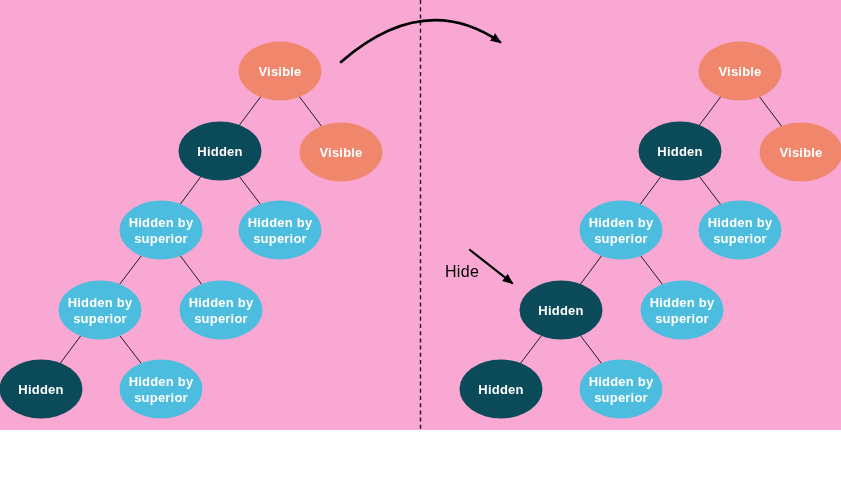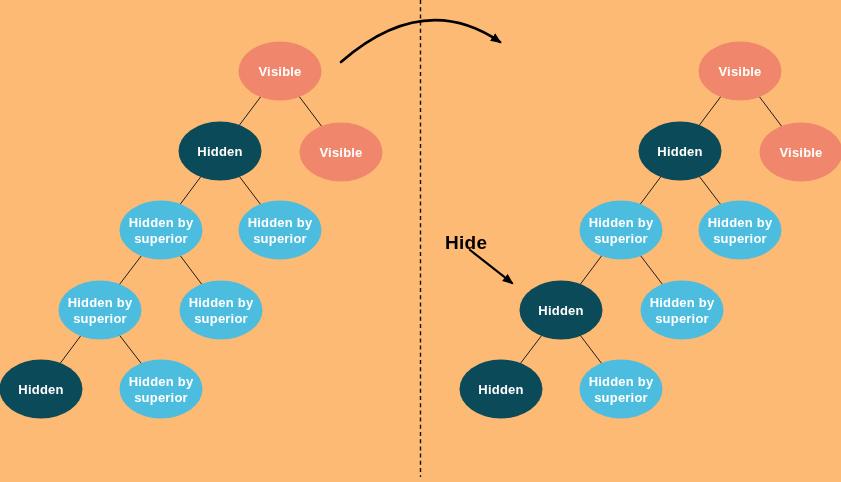--- a/index.html
+++ b/index.html
@@ -4,22 +4,22 @@
 <style>
   html, body {
     margin: 0;
     padding: 0;
     background: #ffffff;
     font-family: "Liberation Sans", "DejaVu Sans", sans-serif;
   }
   .canvas {
     position: relative;
     width: 841px;
-    height: 482px;
-    background: #fdba74;
+    height: 430px;
+    background: #f9a8d4;
     overflow: hidden;
   }
   svg.lines {
     position: absolute;
     left: 0;
     top: 0;
     z-index: 1;
   }
   #nodes {
     position: absolute;
@@ -45,24 +45,25 @@
     color: #ffffff;
     font-size: 13px;
     font-weight: 600;
     line-height: 1.2;
     letter-spacing: 0.2px;
     padding: 0 3px;
   }
   .hide-label {
     position: absolute;
     z-index: 3;
-    font-size: 19px;
-    font-weight: 700;
+    font-size: 16px;
+    font-weight: 400;
     color: #000000;
     letter-spacing: 0.3px;
+    margin-top: 31px;
   }
 </style>
 </head>
 <body>
 
 <div class="canvas">
 
   <svg class="lines" width="841" height="482" viewBox="0 0 841 482">
     <defs>
       <marker id="arrowhead" markerUnits="userSpaceOnUse" markerWidth="12" markerHeight="10" refX="9" refY="4.5" orient="auto">

